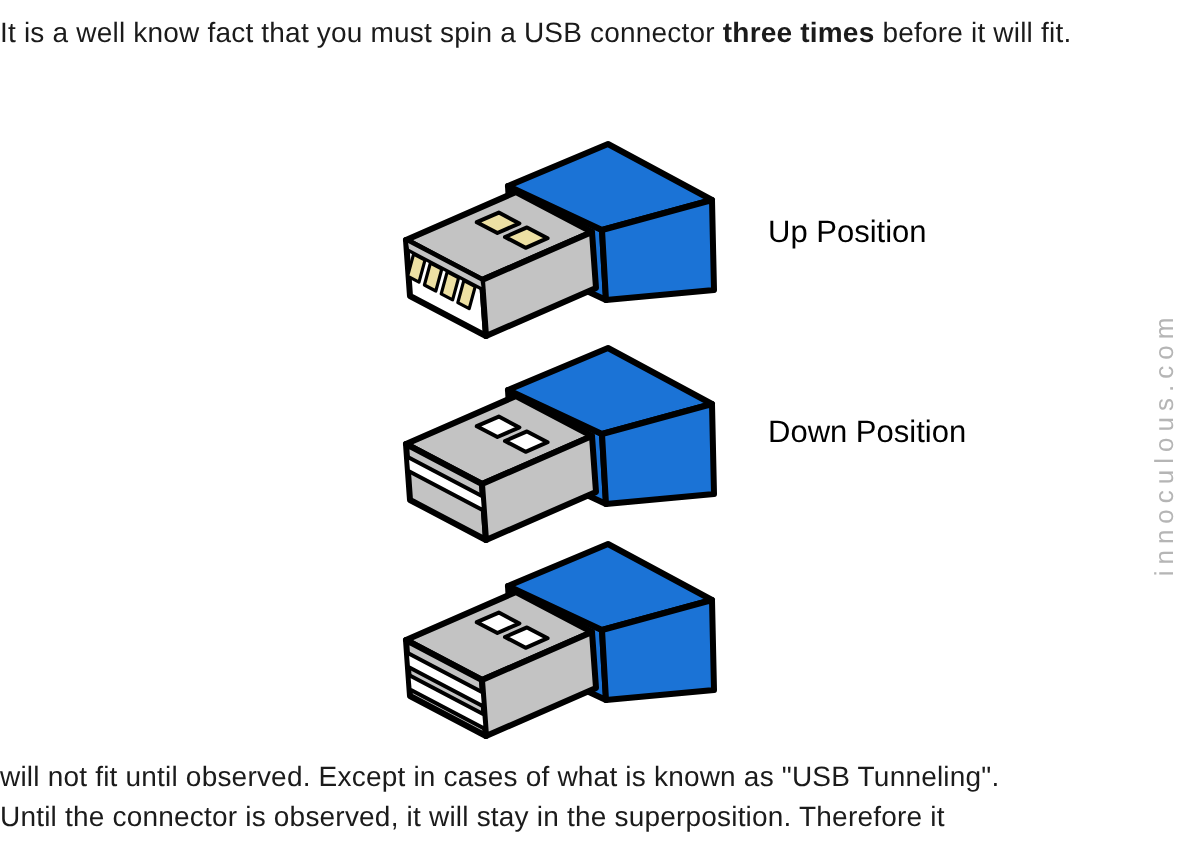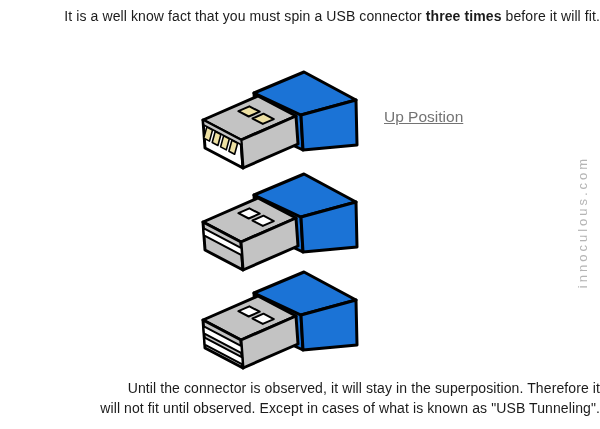--- a/index.html
+++ b/index.html
@@ -1,33 +1,32 @@
 <!DOCTYPE html>
 <html style="--body-blue: #1b73d6; --shell-gray: #c3c3c3; --contact-yellow: #ede0a3; --outline: #000000; --text: #1b1b1b; --watermark-gray: #b5b5b5;"><head>
 <meta charset="utf-8">
 <style>
   html,body{margin:0;padding:0;background:#fff;}
   .canvas{
     position:relative;width:600px;height:429px;background:#fff;overflow:hidden;
     font-family:"Liberation Sans",sans-serif;color:#1b1b1b;
   }
   .caption{
-    position:absolute;left:0;width:600px;text-align:right;
+    position:absolute;left:0;width:600px;text-align:left;
     font-size:14px;line-height:19.5px;color:#1b1b1b;letter-spacing:0.1px;
   }
   .caption-top{top:7px;}
   .caption-bottom{top:379px;}
   .caption b{font-weight:bold;}
   .usb-fig{position:absolute;left:192px;width:172px;height:112px;}
   .usb-fig svg{display:block;}
   .fig-1{top:62px;} .fig-2{top:164px;} .fig-3{top:262px;}
   .state-label{
-    position:absolute;left:384px;font-size:15.5px;line-height:20px;color:#737373;
+    position:absolute;left:384px;font-size:15.5px;line-height:20px;color:#000000;
     white-space:nowrap;
-    text-decoration:underline;
   }
   .label-1{top:107px;} .label-2{top:207px;} .label-3{top:307px;}
   .watermark{
     position:absolute;left:582px;top:222px;
     transform:translate(-50%,-50%) rotate(-90deg);
     color:var(--watermark-gray,#b5b5b5);
     font-size:13px;letter-spacing:3px;white-space:nowrap;
   }
   
   .f-blue{fill:var(--body-blue,#1b73d6);}
@@ -72,36 +71,37 @@
       <path class="f-blue ol" d="M112,10 L164,38 L109,53 L62,31 Z"></path>
       <path class="f-blue ol" d="M109,53 L164,38 L165,83 L111,88 Z"></path>
       <path class="f-gray ol" d="M66,34 L11,58 L49,78 L104,54 Z"></path>
       <path class="f-gray ol" d="M11,58 L49,78 L51,106 L13,86 Z"></path>
       <path class="f-gray ol" d="M49,78 L104,54 L106,82 L51,106 Z"></path>
       <path class="f-white ol2" d="M57.4,44.3 L67.7,49.7 L56.7,54.5 L46.4,49.1 Z"></path>
       <path class="f-white ol2" d="M71.5,51.7 L81.8,57.1 L70.8,61.9 L60.5,56.5 Z"></path>
       <path class="f-white ol2" d="M11.4,64.2 L49.4,84.2 L50,91.4 L12,71.4 Z"></path>
     </svg>
   </div>
+  <div class="state-label label-2">Down Position</div>
 
   <div class="usb-fig fig-3">
     <svg width="172" height="112" viewBox="0 0 172 112">
       <path class="f-blue ol" d="M62,31 L109,53 L111,88 L64,66 Z"></path>
       <path class="f-blue ol" d="M112,10 L164,38 L109,53 L62,31 Z"></path>
       <path class="f-blue ol" d="M109,53 L164,38 L165,83 L111,88 Z"></path>
       <path class="f-gray ol" d="M66,34 L11,58 L49,78 L104,54 Z"></path>
       <path class="f-gray ol" d="M11,58 L49,78 L51,106 L13,86 Z"></path>
       <path class="f-gray ol" d="M49,78 L104,54 L106,82 L51,106 Z"></path>
       <path class="f-white ol2" d="M57.4,44.3 L67.7,49.7 L56.7,54.5 L46.4,49.1 Z"></path>
       <path class="f-white ol2" d="M71.5,51.7 L81.8,57.1 L70.8,61.9 L60.5,56.5 Z"></path>
       <path class="f-white ol2" d="M11.4,64.2 L49.4,84.2 L50,91.4 L12,71.4 Z"></path>
       <path class="f-white ol2" d="M12.2,75.4 L50.2,95.4 L50.8,102.6 L12.8,82.6 Z"></path>
     </svg>
   </div>
 
   <div class="watermark">innoculous.com</div>
 
   <div class="caption caption-bottom">
+    <div>will not fit until observed. Except in cases of what is known as "USB Tunneling".</div>
     <div>Until the connector is observed, it will stay in the superposition. Therefore it</div>
-    <div>will not fit until observed. Except in cases of what is known as "USB Tunneling".</div>
   </div>
 
 </div>
 
 </body></html>

